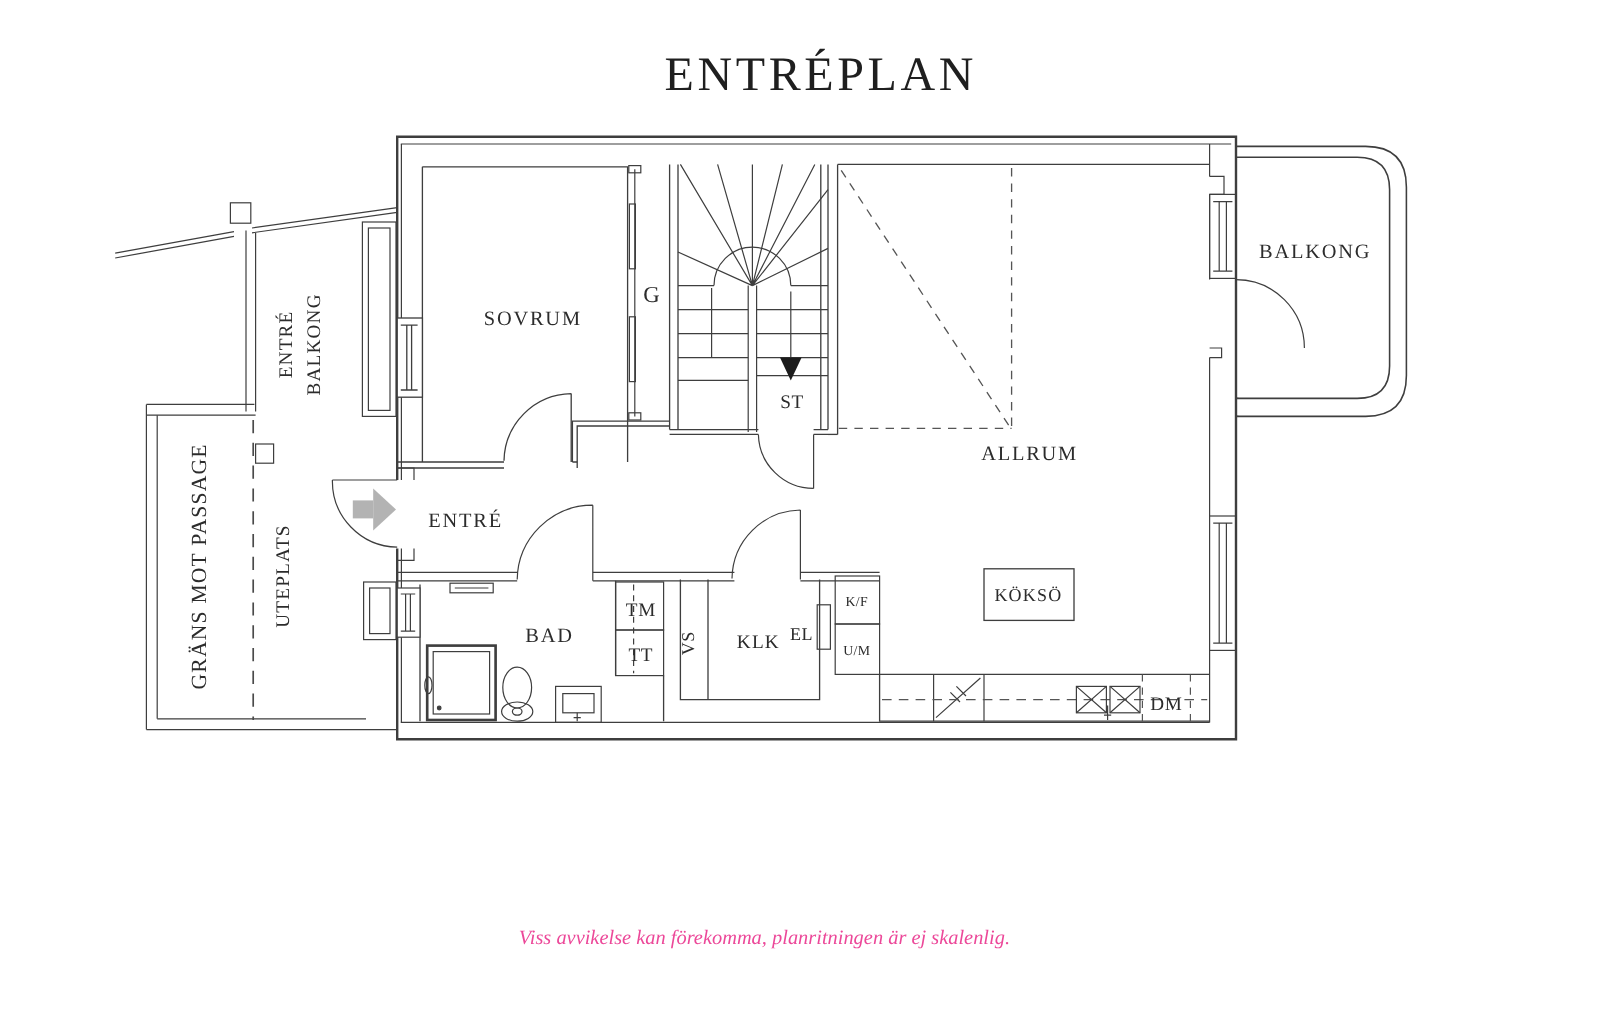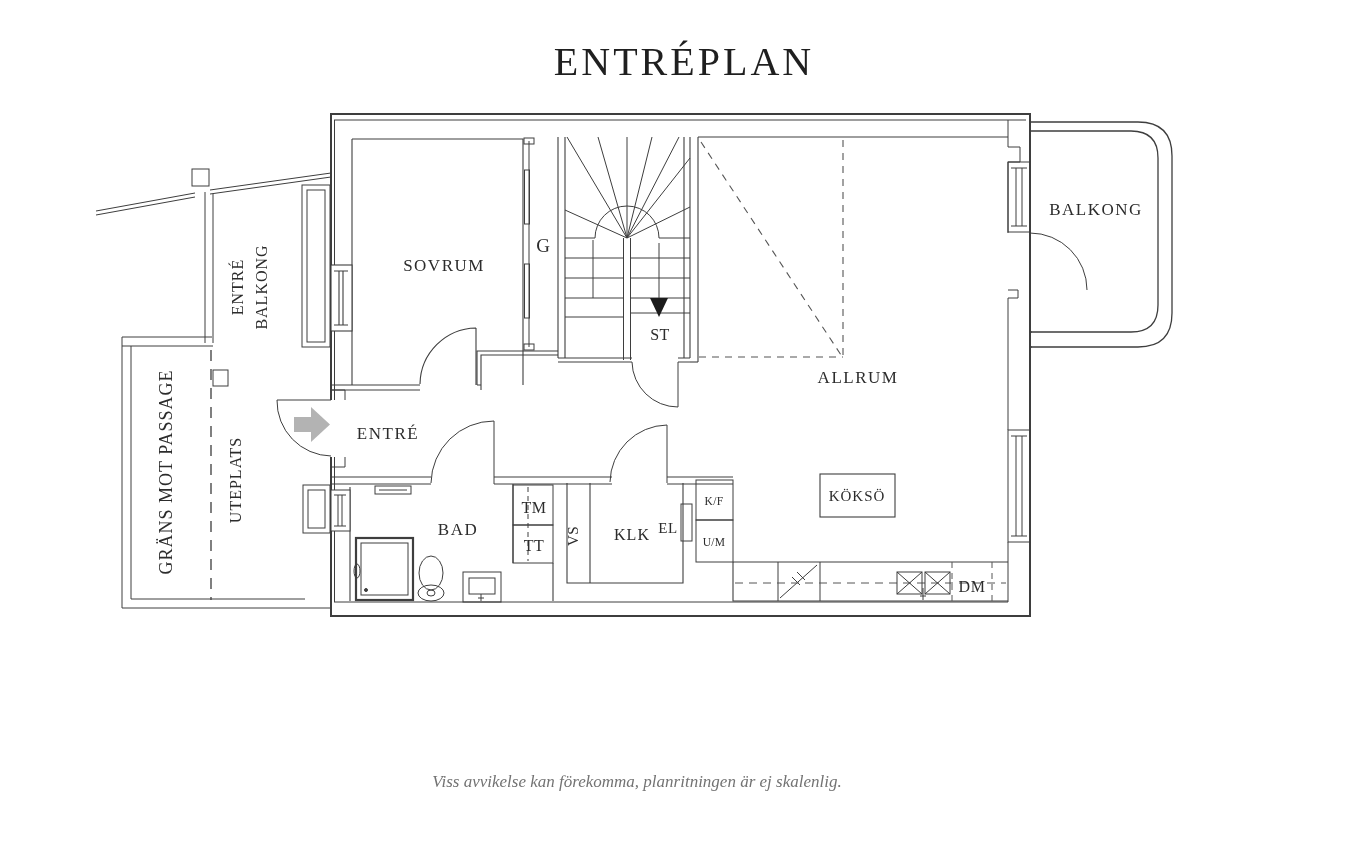--- a/index.html
+++ b/index.html
@@ -6,21 +6,21 @@
   #stage{
     position:relative;width:1352px;height:860px;background:#ffffff;overflow:hidden;
     font-family:"Liberation Serif", serif;
   }
   #plan-title{
     position:absolute;top:38px;left:0;width:1368px;text-align:center;
     font-size:40px;letter-spacing:3px;color:#1f1f1f;font-weight:400;
   }
   #plan-footer{
     position:absolute;top:772px;left:0;width:1274px;text-align:center;
-    font-style:italic;font-size:17px;color:#737373;
+    font-style:italic;font-size:17px;color:#ec4899;
   }
   svg text{font-family:"Liberation Serif", serif;fill:#2c2c2c;}
   .lbl{font-size:17px;letter-spacing:1.5px;}
   .lbl-sm{font-size:15px;letter-spacing:0.5px;}
   .lbl-xs{font-size:11.5px;letter-spacing:0.3px;}
 </style>
 </head>
 <body>
 
 <div id="stage">

